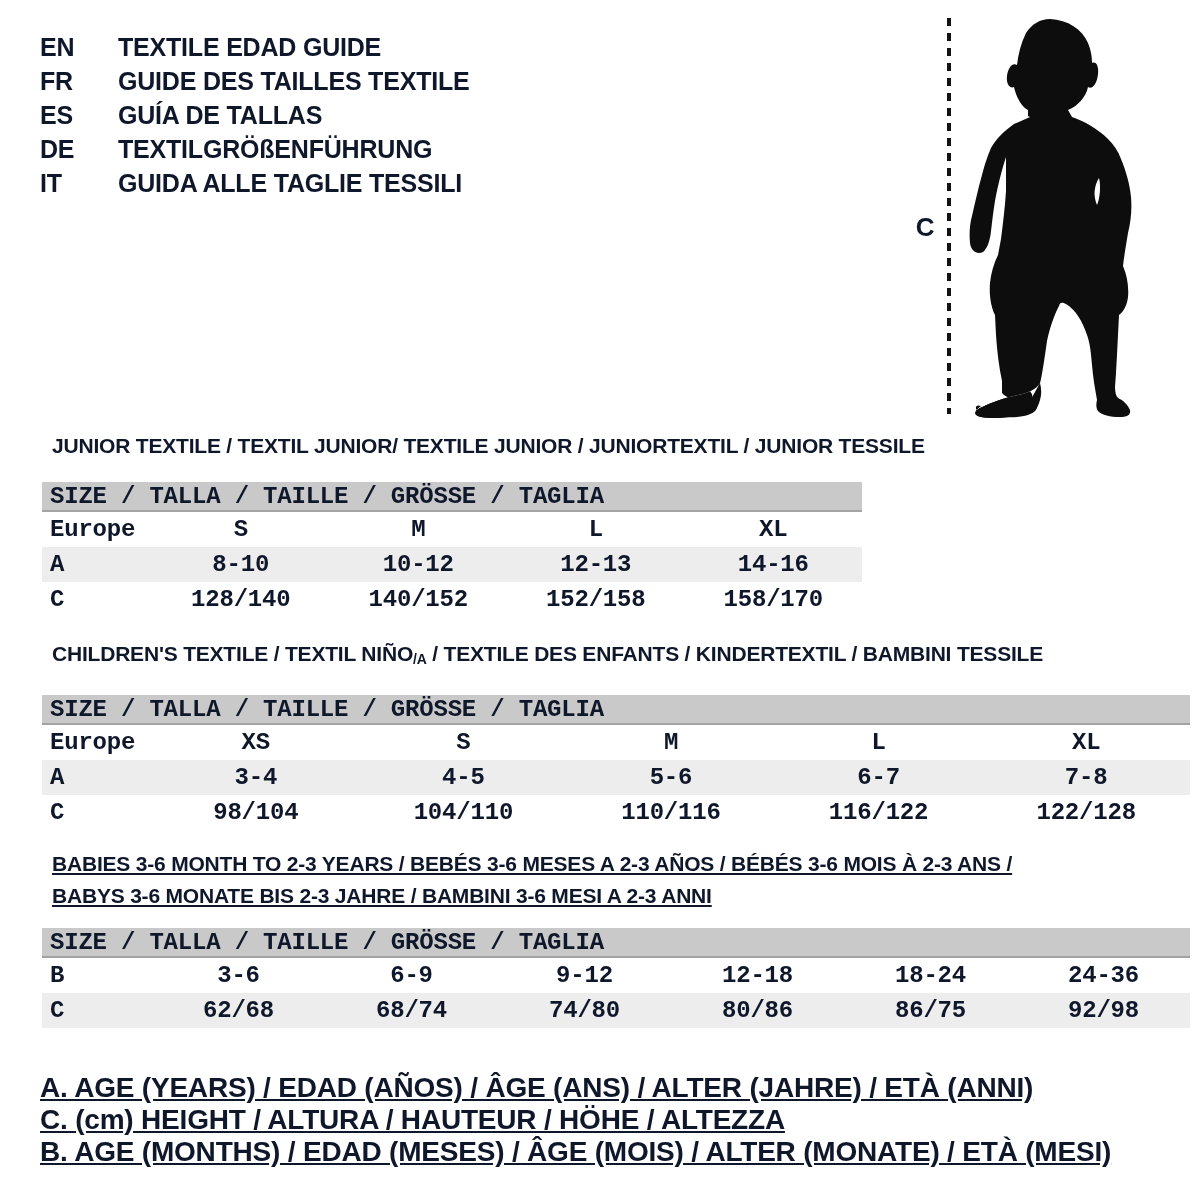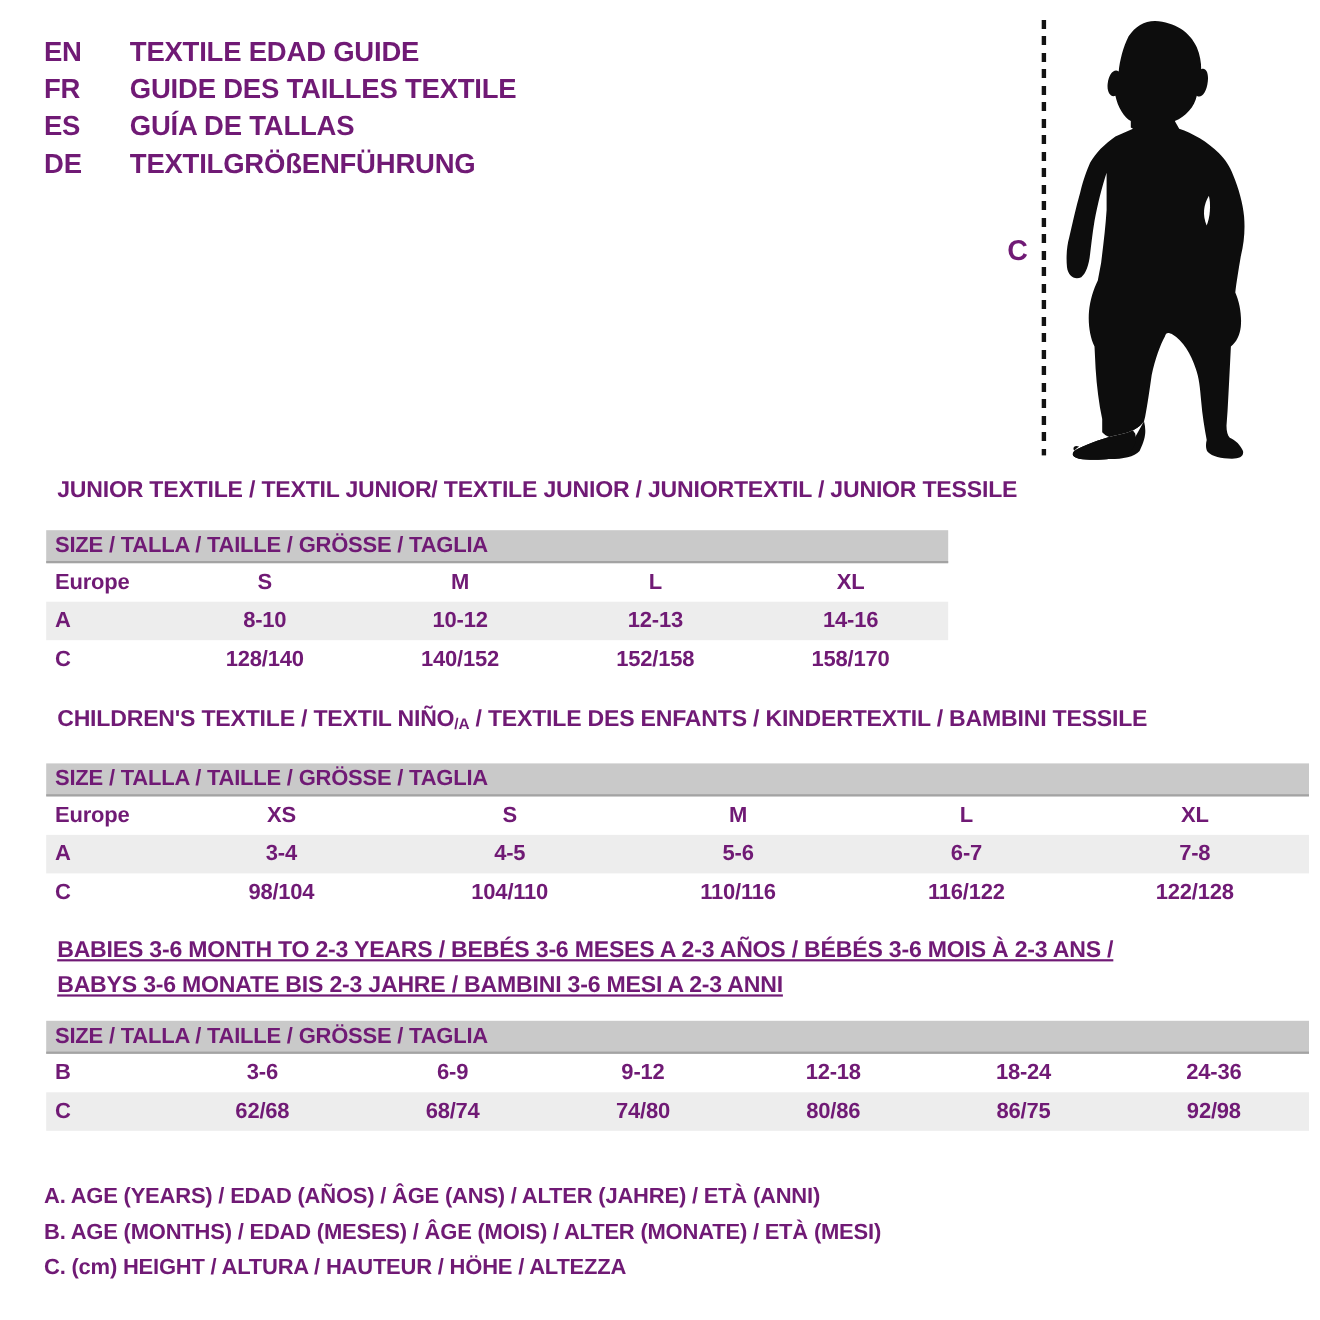--- a/index.html
+++ b/index.html
@@ -1,19 +1,19 @@
 <!DOCTYPE html>
 <html><head>
 <meta charset="utf-8">
 <style>
   * { margin:0; padding:0; box-sizing:border-box; }
   body { background:#ffffff; font-family:"Liberation Sans","DejaVu Sans",sans-serif; }
   .page {
     position:relative; width:1200px; height:1200px; background:#ffffff;
-    color:#701a75; font-weight:bold; overflow:hidden; letter-spacing:-0.2px;
+    color:#0f172a; font-weight:bold; overflow:hidden; letter-spacing:-0.2px;
     font-stretch:condensed;
   }
 
   
   .lang-header { position:absolute; left:40px; top:30px; }
   .lang-row { display:flex; line-height:34px; font-size:25px; }
   .lang-code { width:78px; }
   .lang-title { white-space:nowrap; }
 
   
@@ -29,33 +29,33 @@
   .sec-junior   { top:434px; width:820px; }
   .sec-children { top:642px; width:1148px; }
   .sec-babies   { top:848px; width:1148px; }
   .section-title { font-size:21px; line-height:24px; white-space:nowrap; padding-left:10px; }
   .section-title .sub-seg { font-size:14px; vertical-align:-3px; }
   .sec-babies .section-title { line-height:32px; padding-left:10px;text-decoration:underline; }
   .sec-junior .size-table, .sec-children .size-table { margin-top:24px; }
   .sec-babies .size-table { margin-top:16px; }
 
   
-  .size-table { width:100%; font-size:20px; }
+  .size-table { width:100%; font-size:24px;font-family:Liberation Mono, monospace; }
   .st-header {
     height:30px; background:#c9c9c9; border-bottom:2px solid #a3a3a3;
     display:flex; align-items:center; padding-left:8px; white-space:nowrap;
   }
   .st-row { height:35px; display:flex; align-items:center; }
   .st-rows .st-row:nth-child(even) { background:#ededed; }
   .st-label { width:110px; padding-left:8px; flex:0 0 110px; }
   .st-cell { flex:1 1 0; text-align:center; }
 
   
   .footnotes { position:absolute; left:40px; top:1072px; }
-  .footnote { font-size:20px; line-height:32px; white-space:nowrap; }
+  .footnote { font-size:28px; line-height:32px; white-space:nowrap;text-decoration:underline; }
 </style>
 </head>
 <body>
 
 <div class="page">
 
   <div class="lang-header" id="langList">
       <div class="lang-row">
         <div class="lang-code">EN</div>
         <div class="lang-title">TEXTILE EDAD GUIDE</div>
@@ -64,20 +64,24 @@
         <div class="lang-code">FR</div>
         <div class="lang-title">GUIDE DES TAILLES TEXTILE</div>
       </div>
       <div class="lang-row">
         <div class="lang-code">ES</div>
         <div class="lang-title">GUÍA DE TALLAS</div>
       </div>
       <div class="lang-row">
         <div class="lang-code">DE</div>
         <div class="lang-title">TEXTILGRÖßENFÜHRUNG</div>
+      </div>
+      <div class="lang-row">
+        <div class="lang-code">IT</div>
+        <div class="lang-title">GUIDA ALLE TAGLIE TESSILI</div>
       </div>
     </div>
 
   <span class="figure-label">C</span>
   <div class="measure-line"></div>
 
   <svg class="silhouette" viewBox="0 0 182 402" aria-hidden="true">
     <path fill="#0d0d0d" d="
       M90,2
       C108,3 122,12 128,26 C131,33 132,40 132,46
@@ -204,17 +208,17 @@
             <div class="st-cell">80/86</div>
             <div class="st-cell">86/75</div>
             <div class="st-cell">92/98</div>
           </div>
         </div>
       </div>
   </section>
 
   <div class="footnotes" id="footList">
       <div class="footnote">A. AGE (YEARS) / EDAD (AÑOS) / ÂGE (ANS) / ALTER (JAHRE) / ETÀ (ANNI)</div>
+      <div class="footnote">C. (cm) HEIGHT / ALTURA / HAUTEUR / HÖHE / ALTEZZA</div>
       <div class="footnote">B. AGE (MONTHS) / EDAD (MESES) / ÂGE (MOIS) / ALTER (MONATE) / ETÀ (MESI)</div>
-      <div class="footnote">C. (cm) HEIGHT / ALTURA / HAUTEUR / HÖHE / ALTEZZA</div>
     </div>
 
 </div>
 
 </body></html>

